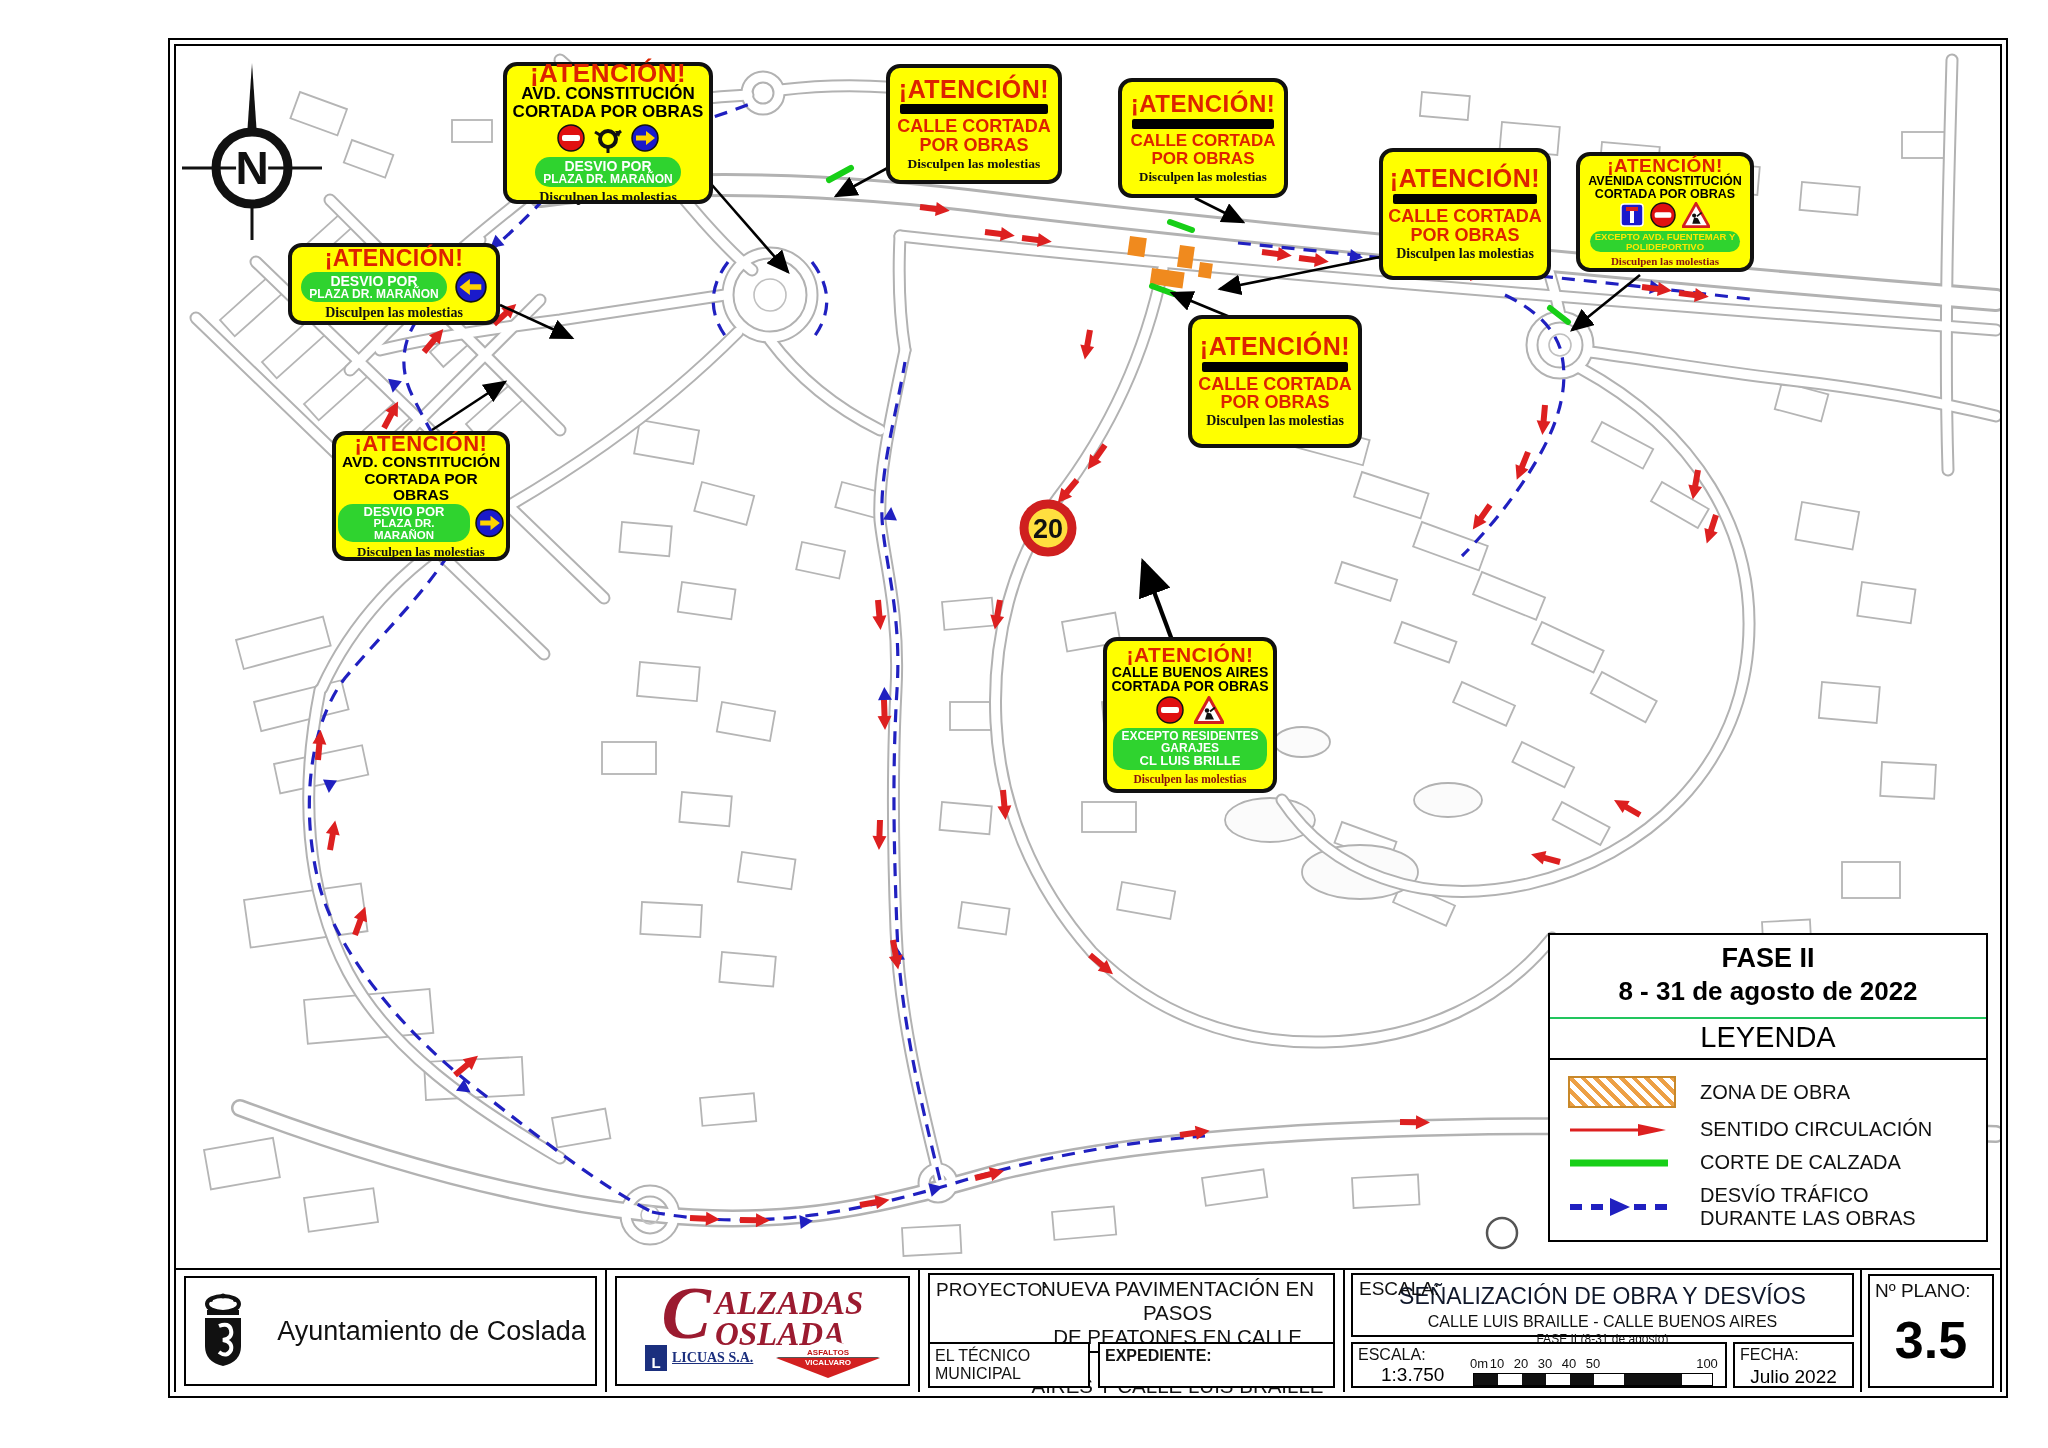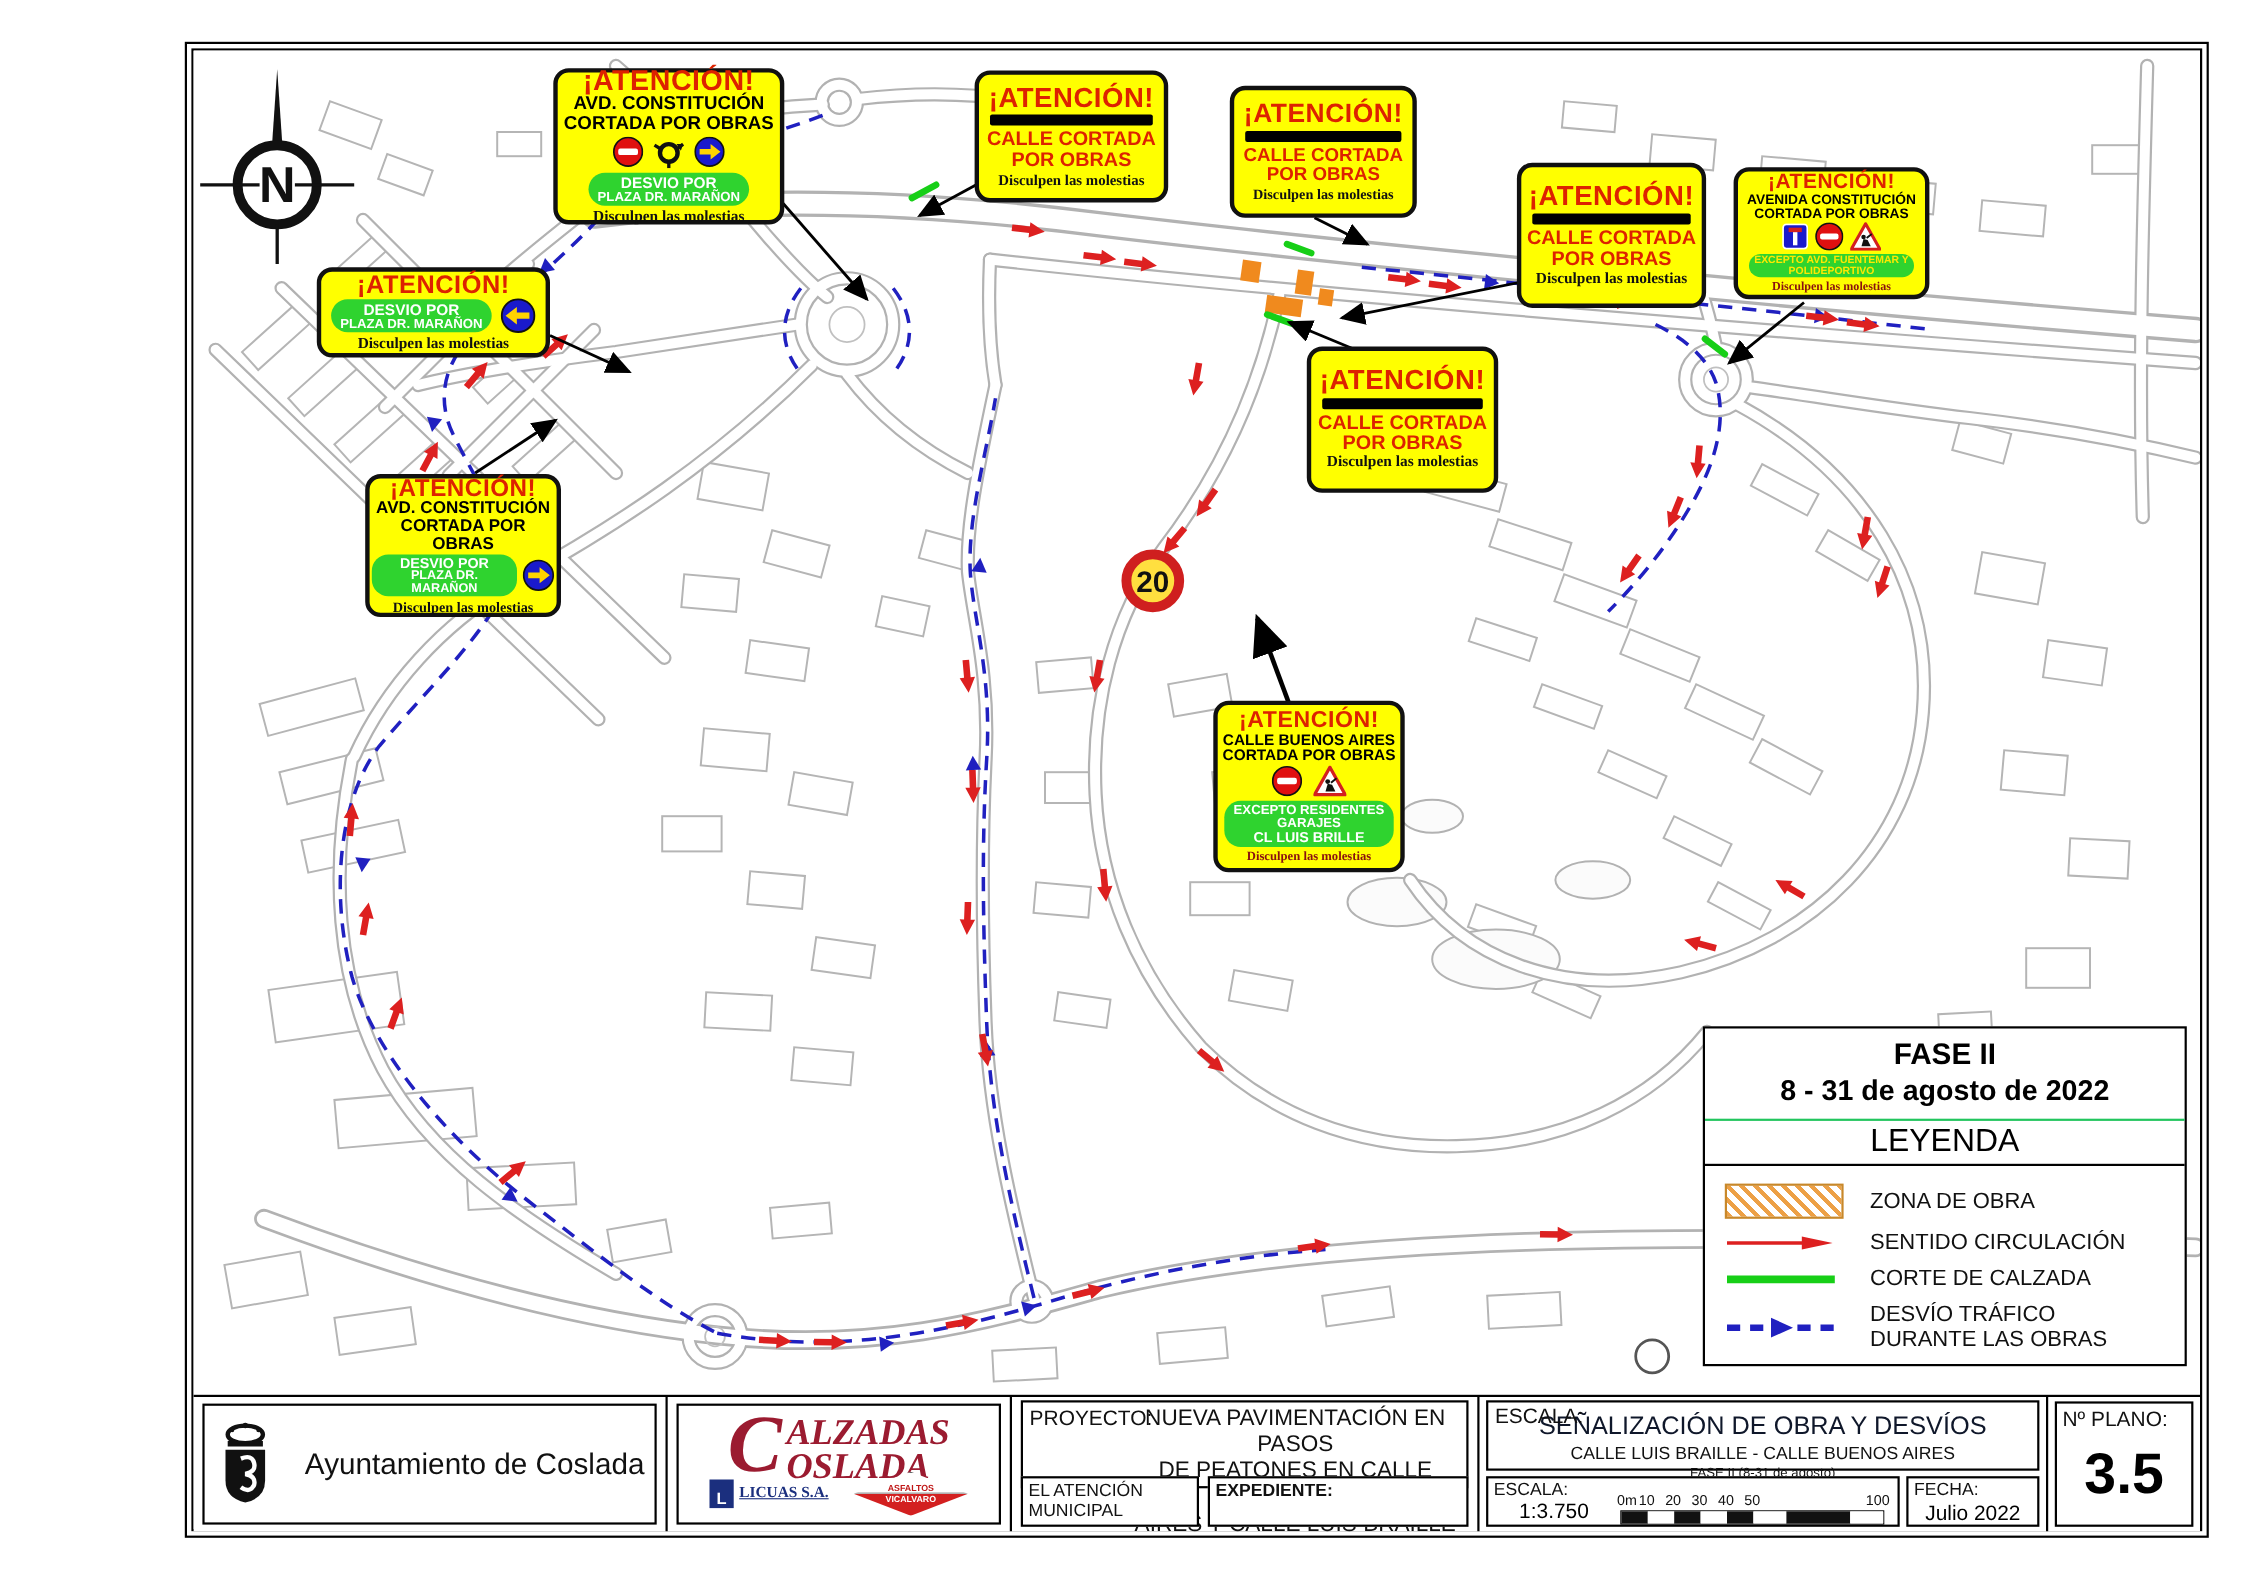--- a/index.html
+++ b/index.html
@@ -640,21 +640,21 @@
   <div class="cell" style="left:744px;width:425px;">
     <div class="ibox" style="left:8px;top:3px;right:8px;height:80px;">
       <span class="lab" style="position:absolute;left:6px;top:4px;">PROYECTO:</span>
       <div class="proj-text" style="margin-left:96px;margin-right:4px;">
         <div>NUEVA PAVIMENTACIÓN EN PASOS</div>
         <div>DE PEATONES EN CALLE BUENOS</div>
         <div>AIRES Y CALLE LUIS BRAILLE</div>
       </div>
     </div>
     <div class="ibox" style="left:8px;top:72px;width:162px;bottom:4px;">
-      <span class="lab" style="position:absolute;left:5px;top:3px;font-size:16px;">EL ATENCIÓN MUNICIPAL</span>
+      <span class="lab" style="position:absolute;left:5px;top:3px;font-size:16px;">EL TÉCNICO MUNICIPAL</span>
     </div>
     <div class="ibox" style="left:178px;top:72px;right:8px;bottom:4px;">
       <span class="lab" style="position:absolute;left:5px;top:3px;font-size:16px;font-weight:bold;">EXPEDIENTE:</span>
     </div>
   </div>
 
   <div class="cell" style="left:1169px;width:517px;">
     <div class="ibox" style="left:6px;top:3px;right:6px;height:64px;">
       <span class="lab" style="position:absolute;left:6px;top:3px;">ESCALA:</span>
       <div style="margin-top:8px;">

